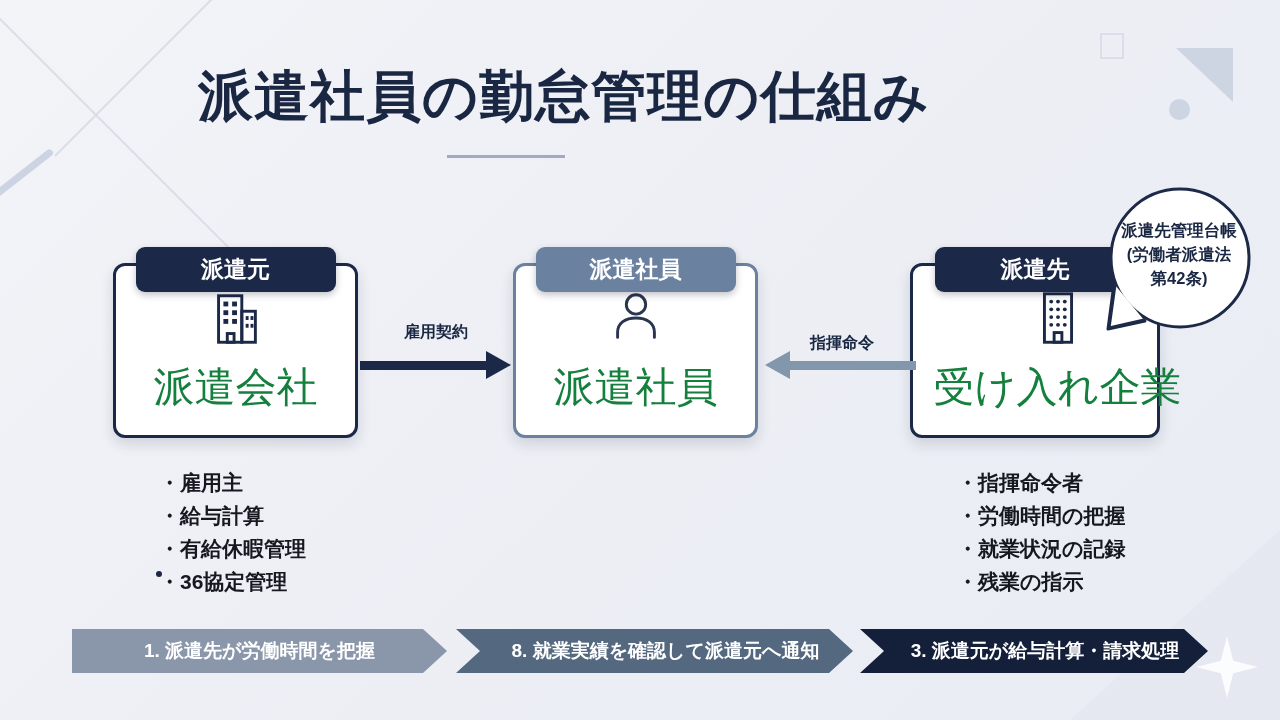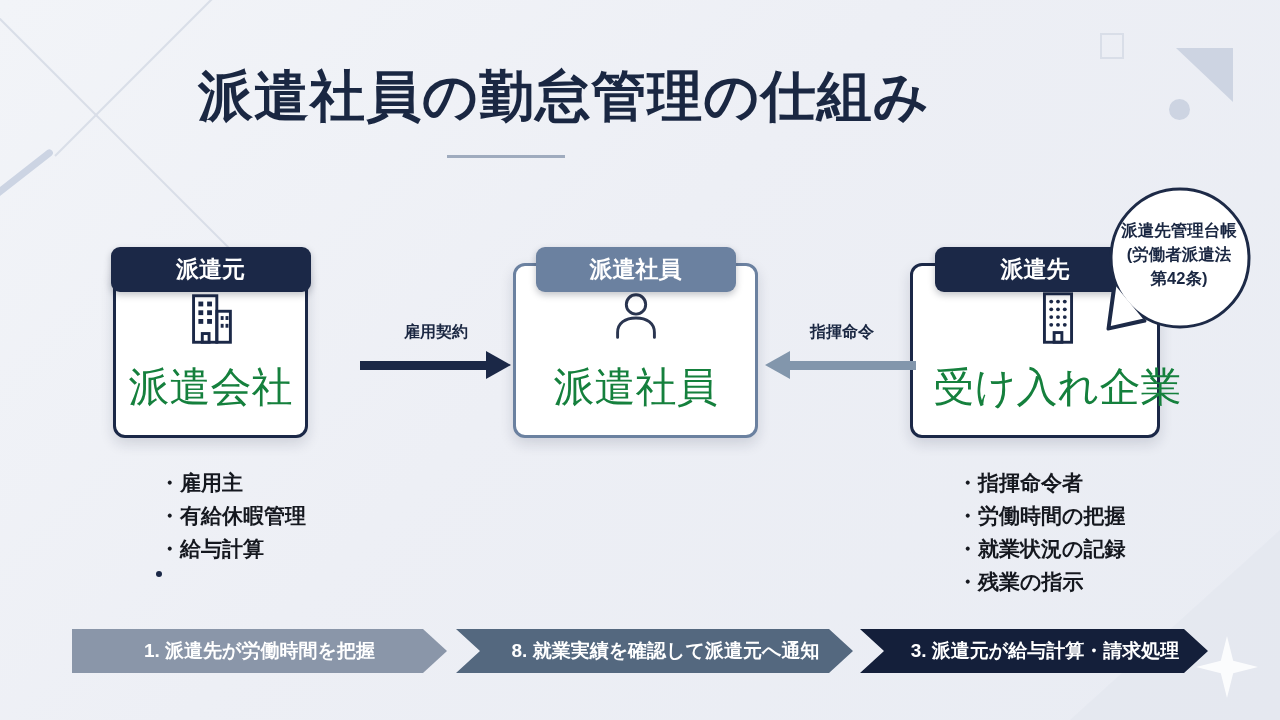--- a/index.html
+++ b/index.html
@@ -26,37 +26,37 @@
 
   
   .title{position:absolute;left:170px;top:56px;width:780px;text-align:center;
          font-size:55px;font-weight:900;color:#1a2742;letter-spacing:1px;margin:4px;}
   .title-underline{position:absolute;left:447px;top:155px;width:118px;height:3px;background:#9fabbe;}
 
   
   .entity{position:absolute;top:263px;height:175px;background:#ffffff;border-radius:12px;
           box-shadow:0 6px 14px rgba(20,30,60,.14);display:flex;flex-direction:column;
           align-items:center;justify-content:flex-end;padding-bottom:20px;box-sizing:border-box;}
-  .e1{left:113px;width:195px;border:3px solid #1b2847;}
+  .e1{left:113px;width:245px;border:3px solid #1b2847;}
   .e2{left:513px;width:245px;border:3px solid #6b81a0;}
   .e3{left:910px;width:250px;border:3px solid #1b2847;padding-left:45px;}
   .badge{position:absolute;top:-19px;left:50%;transform:translateX(-50%);
          min-width:200px;box-sizing:border-box;padding:7px 26px;border-radius:9px;
          color:#fff;font-size:23px;font-weight:800;text-align:center;white-space:nowrap;
          box-shadow:0 3px 7px rgba(10,20,40,.25);}
   .badge-navy{background:#1b2847;}
   .badge-slate{background:#6b81a0;}
   .entity-icon{margin-bottom:10px;line-height:0;}
   .entity-name{font-size:41px;font-weight:400;color:#15803d;white-space:nowrap;}
 
   
   .arrow-label{position:absolute;top:322px;font-size:16px;font-weight:800;color:#1a2742;
                text-align:center;white-space:nowrap;}
   .lbl-1{left:360px;width:152px;}
-  .lbl-2{left:766px;width:152px;}
+  .lbl-2{left:766px;width:152px;margin-top:11px;}
   .arrow-shaft{position:absolute;top:361px;height:9px;}
   .shaft-1{left:360px;width:128px;background:#1b2847;}
   .shaft-2{left:790px;width:126px;background:#8296ac;}
   .arrow-head{position:absolute;top:351px;width:0;height:0;border-top:14px solid transparent;
               border-bottom:14px solid transparent;}
   .head-1{left:486px;border-left:25px solid #1b2847;}
   .head-2{left:765px;border-right:25px solid #8296ac;}
 
   
   .callout{position:absolute;left:1103px;top:183px;width:152px;height:152px;}
@@ -172,22 +172,23 @@
     </svg>
     <div class="callout-text">
       <div>派遣先管理台帳</div>
       <div>(労働者派遣法</div>
       <div>第42条)</div>
     </div>
   </div>
 
   <ul class="bullets bullets-left">
     <li>雇用主</li>
+    <li>給与計算</li>
     <li>有給休暇管理</li>
-    <li>給与計算</li>
+    <li>36協定管理</li>
   </ul>
   <ul class="bullets bullets-right">
     <li>指揮命令者</li>
     <li>労働時間の把握</li>
     <li>就業状況の記録</li>
     <li>残業の指示</li>
   </ul>
 
   <div class="step step-1">1. 派遣先が労働時間を把握</div>
   <div class="step step-2">8. 就業実績を確認して派遣元へ通知</div>

